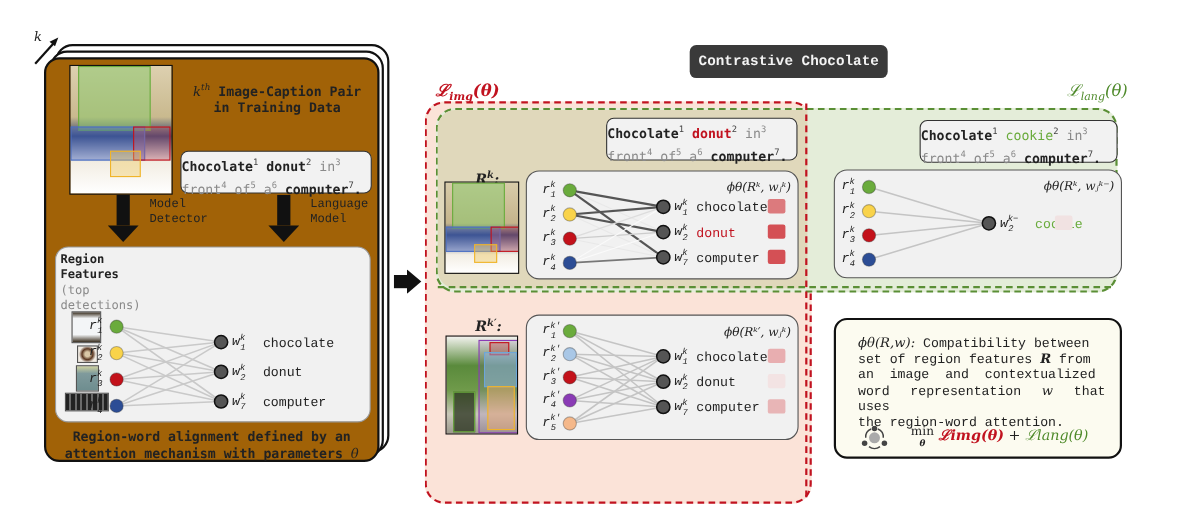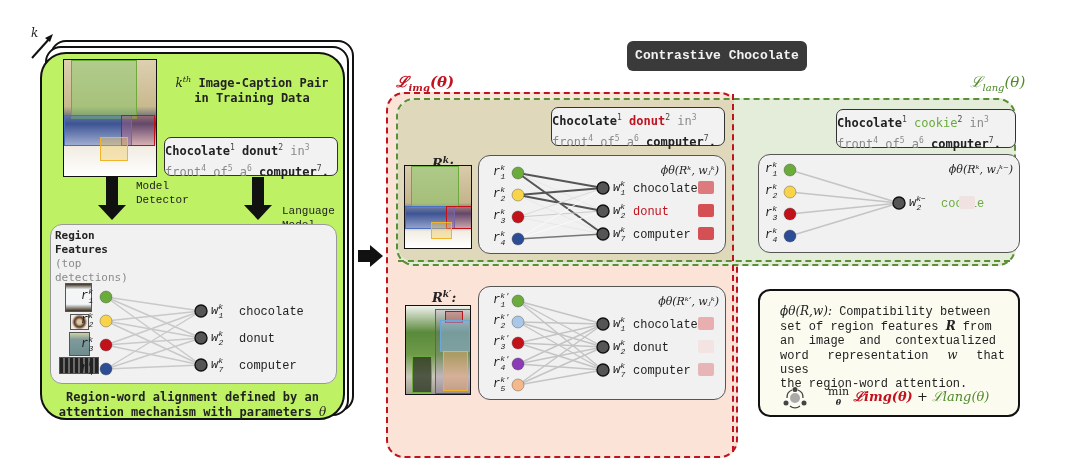--- a/index.html
+++ b/index.html
@@ -4,21 +4,21 @@
 <style>
   html,body{margin:0;padding:0;background:#fff;}
   body{width:1090px;height:466px;position:relative;overflow:hidden;font-family:"DejaVu Sans Mono","Liberation Mono",monospace;color:#222;}
   .abs{position:absolute;}
   .mono{font-family:"Liberation Mono","DejaVu Sans Mono",monospace;}
   .serif{font-family:"DejaVu Serif","Liberation Serif",serif;font-style:italic;}
   .b{font-weight:bold;}
   .grey{color:#8a8a8a;}
   
   .stack{border:2px solid #111;border-radius:16px;background:#fff;}
-  .card{border:2px solid #111;border-radius:26px;background:#bef264;}
+  .card{border:2px solid #111;border-radius:14px;background:#a16207;}
   .caption{background:#f2f2f2;border:1.5px solid #333;border-radius:7px;font-size:12px;line-height:17px;}
   .panel{background:#f1f1f1;border:1.3px solid #777;border-radius:12px;}
   .title-pill{background:#3a3a3a;color:#f3f3f3;border-radius:6px;font-size:13px;font-weight:bold;text-align:center;line-height:30px;}
   .note{background:#fcfbf0;border:2px solid #111;border-radius:12px;font-size:12px;line-height:14px;}
   svg text{font-family:"Liberation Mono","DejaVu Sans Mono",monospace;}
 </style>
 </head>
 <body>
 
 <div class="abs" style="left:28px;top:20px;width:40px;height:40px;">
@@ -55,21 +55,21 @@
       <polygon points="1,28 29,28 15,43" fill="#111"></polygon>
   </svg>
   <div class="abs mono" style="left:94px;top:125px;font-size:11px;line-height:14px;">
     <span>Model</span><br>
     <span>Detector</span>
   </div>
   <svg class="abs" style="left:201px;top:123px;" width="30" height="44">
     <rect x="9" y="0" width="12" height="28" fill="#111"></rect>
       <polygon points="1,28 29,28 15,43" fill="#111"></polygon>
   </svg>
-  <div class="abs mono" style="left:240px;top:125px;font-size:11px;line-height:14px;margin-top:25px;">
+  <div class="abs mono" style="left:240px;top:125px;font-size:11px;line-height:14px;">
     <span>Language</span><br>
     <span>Model</span>
   </div>
 
   <div class="abs panel" style="left:8px;top:170px;width:285px;height:158px;border-color:#999;">
     <div class="abs b" style="left:4px;top:4px;width:100px;font-size:11px;line-height:14px;">
       <span>Region</span><br>
       <span>Features</span><br>
       <span class="grey" style="font-weight:normal;">(top detections)</span>
     </div>

